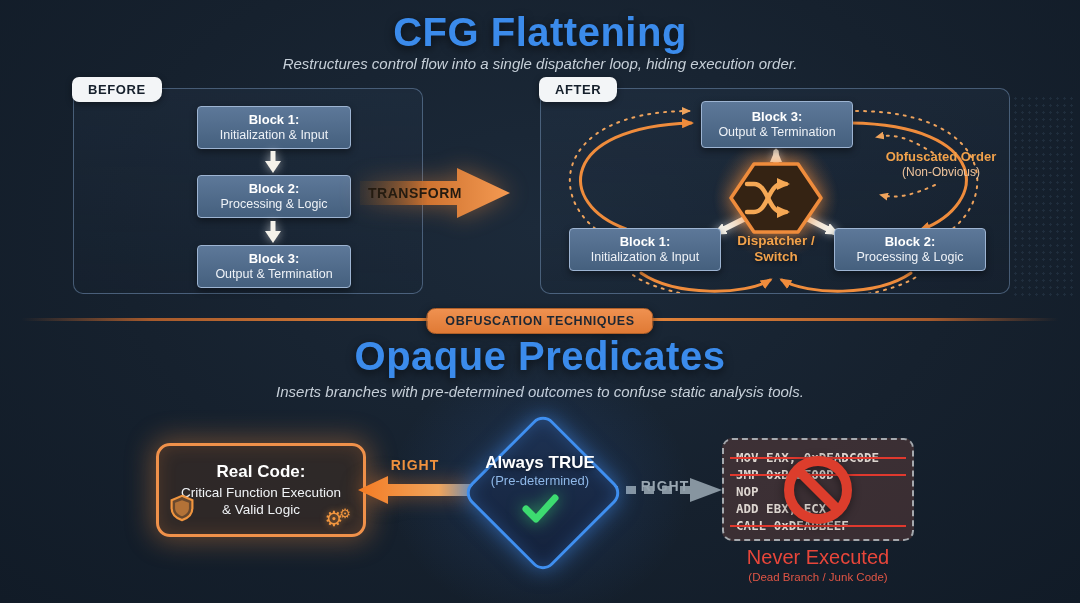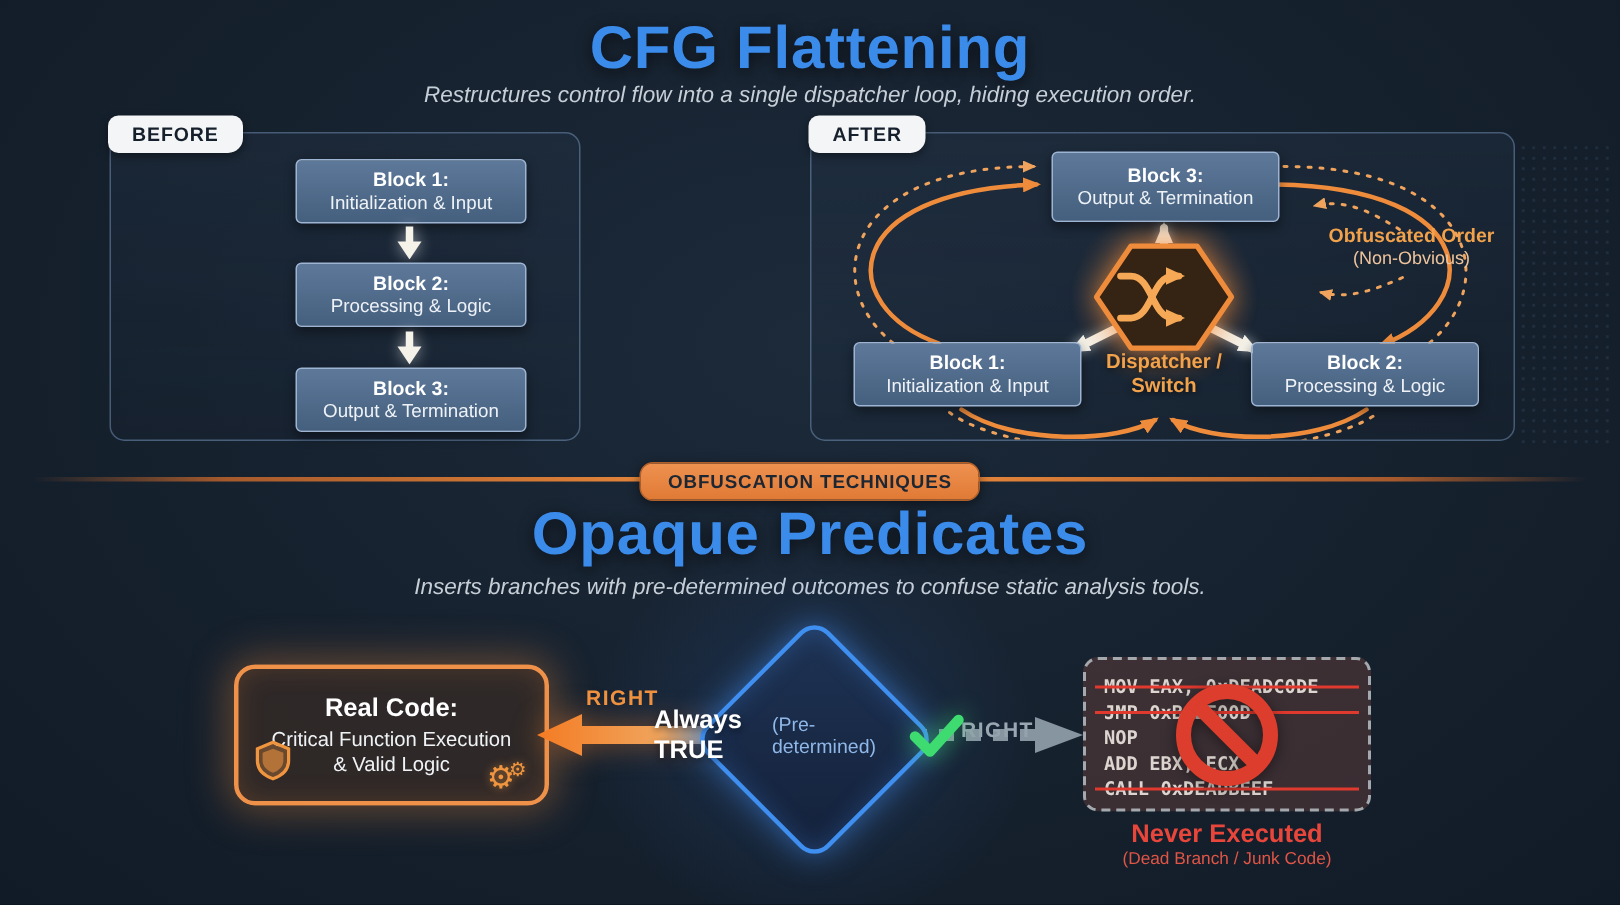--- a/index.html
+++ b/index.html
@@ -71,50 +71,50 @@
   #right-label{left:630px;top:478px;width:70px;text-align:center;color:#9aa7b2;}
   #left-arrow-wrap{left:358px;top:474px;filter:drop-shadow(0 0 10px rgba(240,130,50,.5));}
   #right-arrow-wrap{left:604px;top:476px;opacity:.9;}
   
   #diamond-outer{left:462px;top:412px;width:156px;height:156px;}
   #diamond-shape{position:absolute;left:23px;top:23px;width:110px;height:110px;
     transform:rotate(45deg);border:3px solid #3f8ff0;border-radius:14px;
     background:linear-gradient(135deg,#1e3354,#14213a);
     box-shadow:0 0 22px rgba(70,150,255,.55), inset 0 0 16px rgba(70,150,255,.25);}
   #diamond-content{position:absolute;left:0;top:0;width:156px;height:156px;
-    display:flex;flex-direction:row;align-items:center;justify-content:center;gap:20px;}
+    display:flex;flex-direction:column;align-items:center;justify-content:center;gap:0;}
   #diamond-content .dt{font-weight:bold;font-size:17px;color:#fff;text-shadow:0 2px 5px rgba(0,0,0,.5);}
   #diamond-content .ds{font-size:13px;color:#8fb8e8;}
   #check-wrap{margin-top:4px;filter:drop-shadow(0 0 8px rgba(61,219,112,.7));}
   
   #dead-code-box{left:722px;top:438px;width:192px;height:103px;border-radius:10px;
     border:2px dashed #a5a9ae;background:rgba(150,82,70,.30);
     padding:9px 12px;box-sizing:border-box;}
   .code-line{font-family:"DejaVu Sans Mono",monospace;font-size:12.5px;font-weight:bold;
     color:#ddd6d0;line-height:17px;white-space:pre;position:relative;}
   .code-line.strike::after{content:"";position:absolute;left:-6px;right:-6px;top:8px;
     height:2px;background:#e0392e;}
   #prohibition-wrap{left:779px;top:451px;filter:drop-shadow(0 2px 5px rgba(0,0,0,.45));}
   #dead-caption{left:722px;top:545px;width:192px;text-align:center;line-height:1.25;}
-  #dead-caption .c1{color:#e8463a;font-weight:bold;font-size:17px;}
+  #dead-caption .c1{color:#e8463a;font-weight:normal;font-size:20px;}
   #dead-caption .c2{color:#e05545;font-size:11.5px;}
   
   #brand{left:922px;top:563px;display:flex;align-items:center;gap:6px;}
   #brand .bn{font-weight:bold;font-size:21px;color:#2e6bd6;}
   #brand .bs{font-weight:bold;font-size:21px;color:#d8352f;}
 </style>
 </head>
 <body>
 
 <div id="canvas">
 
   <div class="abs main-title" id="cfg-title">CFG Flattening</div>
   <div class="abs main-sub" style="top:55px">Restructures control flow into a single dispatcher loop, hiding execution order.</div>
 
-  <div class="abs panel" style="left:73px;top:88px;width:312px;height:204px;">
+  <div class="abs panel" style="left:73px;top:88px;width:312px;height:204px;padding-left:36px;">
     <div class="tab">BEFORE</div>
     <div class="block" style="left:123px;top:17px;">
       <span class="bt">Block 1:</span>
       <span class="bd">Initialization &amp; Input</span>
     </div>
     <svg class="downarrow" style="left:189px;top:61px;" width="20" height="23">
       <line x1="10" y1="1" x2="10" y2="12" stroke="#f5f2ea" stroke-width="5"></line>
       <polygon points="2,11 18,11 10,23" fill="#f5f2ea"></polygon>
     </svg>
     <div class="block" style="left:123px;top:86px;">
@@ -124,20 +124,33 @@
     <svg class="downarrow" style="left:189px;top:131px;" width="20" height="23">
       <line x1="10" y1="1" x2="10" y2="12" stroke="#f5f2ea" stroke-width="5"></line>
       <polygon points="2,11 18,11 10,23" fill="#f5f2ea"></polygon>
     </svg>
     <div class="block" style="left:123px;top:156px;">
       <span class="bt">Block 3:</span>
       <span class="bd">Output &amp; Termination</span>
     </div>
   </div>
 
+  <div class="abs" id="transform-wrap">
+    <svg width="152" height="52">
+      <defs>
+        <linearGradient id="tg" x1="0" y1="0" x2="1" y2="0">
+          <stop offset="0" stop-color="#52402c" stop-opacity="0.25"></stop>
+          <stop offset="0.45" stop-color="#cf7330"></stop>
+          <stop offset="1" stop-color="#f59a52"></stop>
+        </linearGradient>
+      </defs>
+      <polygon points="0,14 97,14 97,1 150,26 97,51 97,38 0,38" fill="url(#tg)"></polygon>
+    </svg>
+    <div id="transform-label">TRANSFORM</div>
+  </div>
 
   <div class="abs panel" style="left:540px;top:88px;width:468px;height:204px;">
     <div class="tab">AFTER</div>
 
     <svg class="abs" style="left:0;top:0;" width="468" height="204" viewBox="0 0 468 204">
       <defs>
         <marker id="ao" markerUnits="userSpaceOnUse" markerWidth="12" markerHeight="10" refX="9" refY="5" orient="auto">
           <path d="M0,0 L12,5 L0,10 z" fill="#ef8c3c"></path>
         </marker>
         <marker id="aos" markerUnits="userSpaceOnUse" markerWidth="9" markerHeight="8" refX="7" refY="4" orient="auto">

